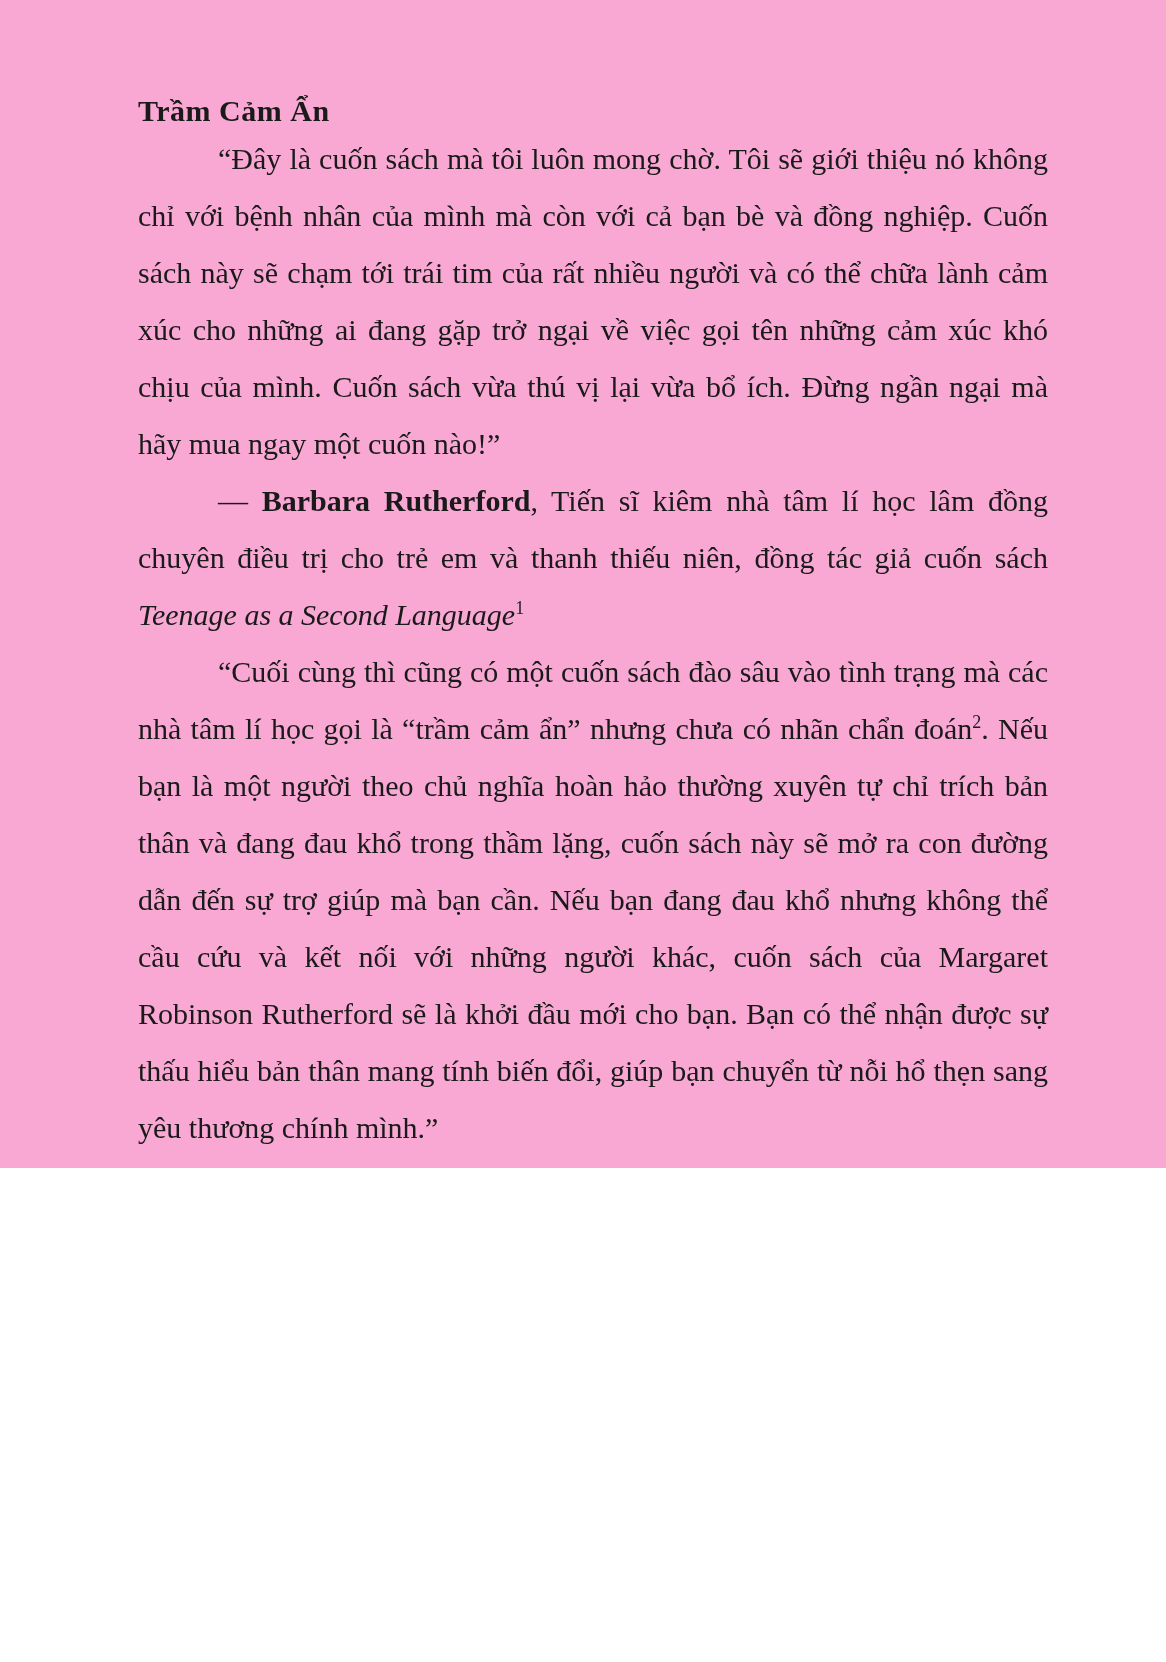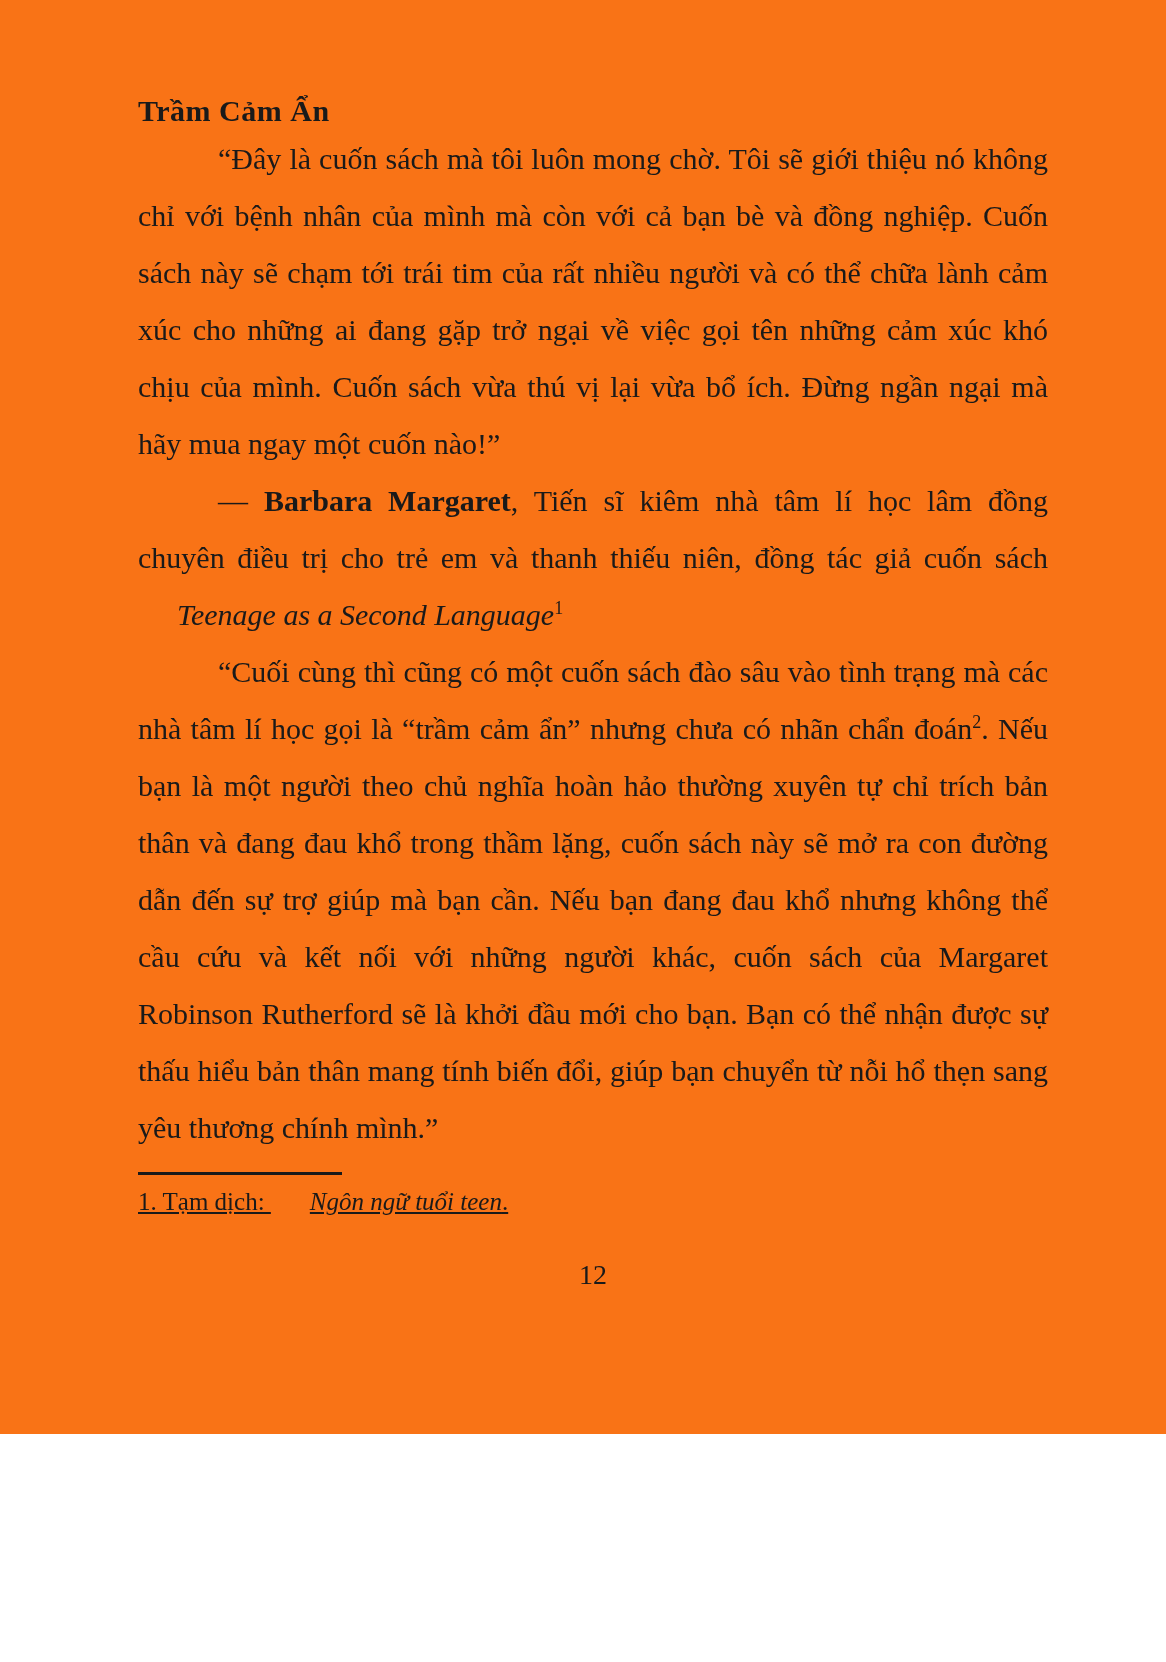--- a/index.html
+++ b/index.html
@@ -1,21 +1,21 @@
 <!DOCTYPE html>
 <html><head>
 <meta charset="utf-8">
 <style>
   html, body { margin: 0; padding: 0; background: #ffffff; }
   .page {
     position: relative;
     width: 1166px;
-    height: 1434px;
+    height: 1168px;
     box-sizing: border-box;
-    background: #f97316;
+    background: #f9a8d4;
     color: #1a1a1a;
     font-family: "Liberation Serif", "DejaVu Serif", serif;
     padding: 92px 118px 0 138px;
     overflow: hidden;
   }
   .running-header {
     font-weight: bold;
     font-size: 30px;
     line-height: 38px;
     letter-spacing: 0.5px;
@@ -25,21 +25,21 @@
     font-size: 30px;
     line-height: 57px;
     text-align: justify;
     text-justify: inter-word;
   }
   .quote-1 { margin-top: 70px; }
   .quote-2 { margin-top: 42px; }
   .attribution-2 { margin-top: 12px; }
   .para-indent { text-indent: 80px; }
   .bold { font-weight: bold; }
-  .italic { font-style: italic; margin-left: 39px; }
+  .italic { font-style: italic; }
   sup {
     font-size: 60%;
     line-height: 0;
     vertical-align: super;
   }
   .footnote-rule {
     width: 204px;
     height: 0;
     border: none;
     border-top: 3px solid #1a1a1a;
@@ -64,21 +64,21 @@
 <body>
 
 <div class="page">
 
   <div class="running-header">Trầm Cảm Ẩn</div>
 
   <div class="body-text">
 
     <p class="quote-1 para-indent"><span>“Đây là cuốn sách mà tôi luôn mong chờ. Tôi sẽ giới thiệu nó không chỉ với bệnh nhân của mình mà còn với cả bạn bè và đồng nghiệp. Cuốn sách này sẽ chạm tới trái tim của rất nhiều người và có thể chữa lành cảm xúc cho những ai đang gặp trở ngại về việc gọi tên những cảm xúc khó chịu của mình. Cuốn sách vừa thú vị lại vừa bổ ích. Đừng ngần ngại mà hãy mua ngay một cuốn nào!”</span></p>
 
-    <p class="attribution-1 para-indent"><span>— </span><span class="bold">Barbara Margaret</span><span>, Tiến sĩ kiêm nhà tâm lí học lâm đồng chuyên điều trị cho trẻ em và thanh thiếu niên, đồng tác giả cuốn sách </span><span class="italic">Teenage as a Second Language</span><sup>1</sup></p>
+    <p class="attribution-1 para-indent"><span>— </span><span class="bold">Barbara Rutherford</span><span>, Tiến sĩ kiêm nhà tâm lí học lâm đồng chuyên điều trị cho trẻ em và thanh thiếu niên, đồng tác giả cuốn sách </span><span class="italic">Teenage as a Second Language</span><sup>1</sup></p>
 
     <p class="quote-2 para-indent"><span>“Cuối cùng thì cũng có một cuốn sách đào sâu vào tình trạng mà các nhà tâm lí học gọi là “trầm cảm ẩn” nhưng chưa có nhãn chẩn đoán</span><sup>2</sup><span>. Nếu bạn là một người theo chủ nghĩa hoàn hảo thường xuyên tự chỉ trích bản thân và đang đau khổ trong thầm lặng, cuốn sách này sẽ mở ra con đường dẫn đến sự trợ giúp mà bạn cần. Nếu bạn đang đau khổ nhưng không thể cầu cứu và kết nối với những người khác, cuốn sách của Margaret Robinson Rutherford sẽ là khởi đầu mới cho bạn. Bạn có thể nhận được sự thấu hiểu bản thân mang tính biến đổi, giúp bạn chuyển từ nỗi hổ thẹn sang yêu thương chính mình.”</span></p>
 
 
   </div>
 
   <div class="footnote-rule"></div>
 
   <div class="footnotes">
     <p><span>1. Tạm dịch: </span><span class="italic">Ngôn ngữ tuổi teen</span><span>.</span></p>

